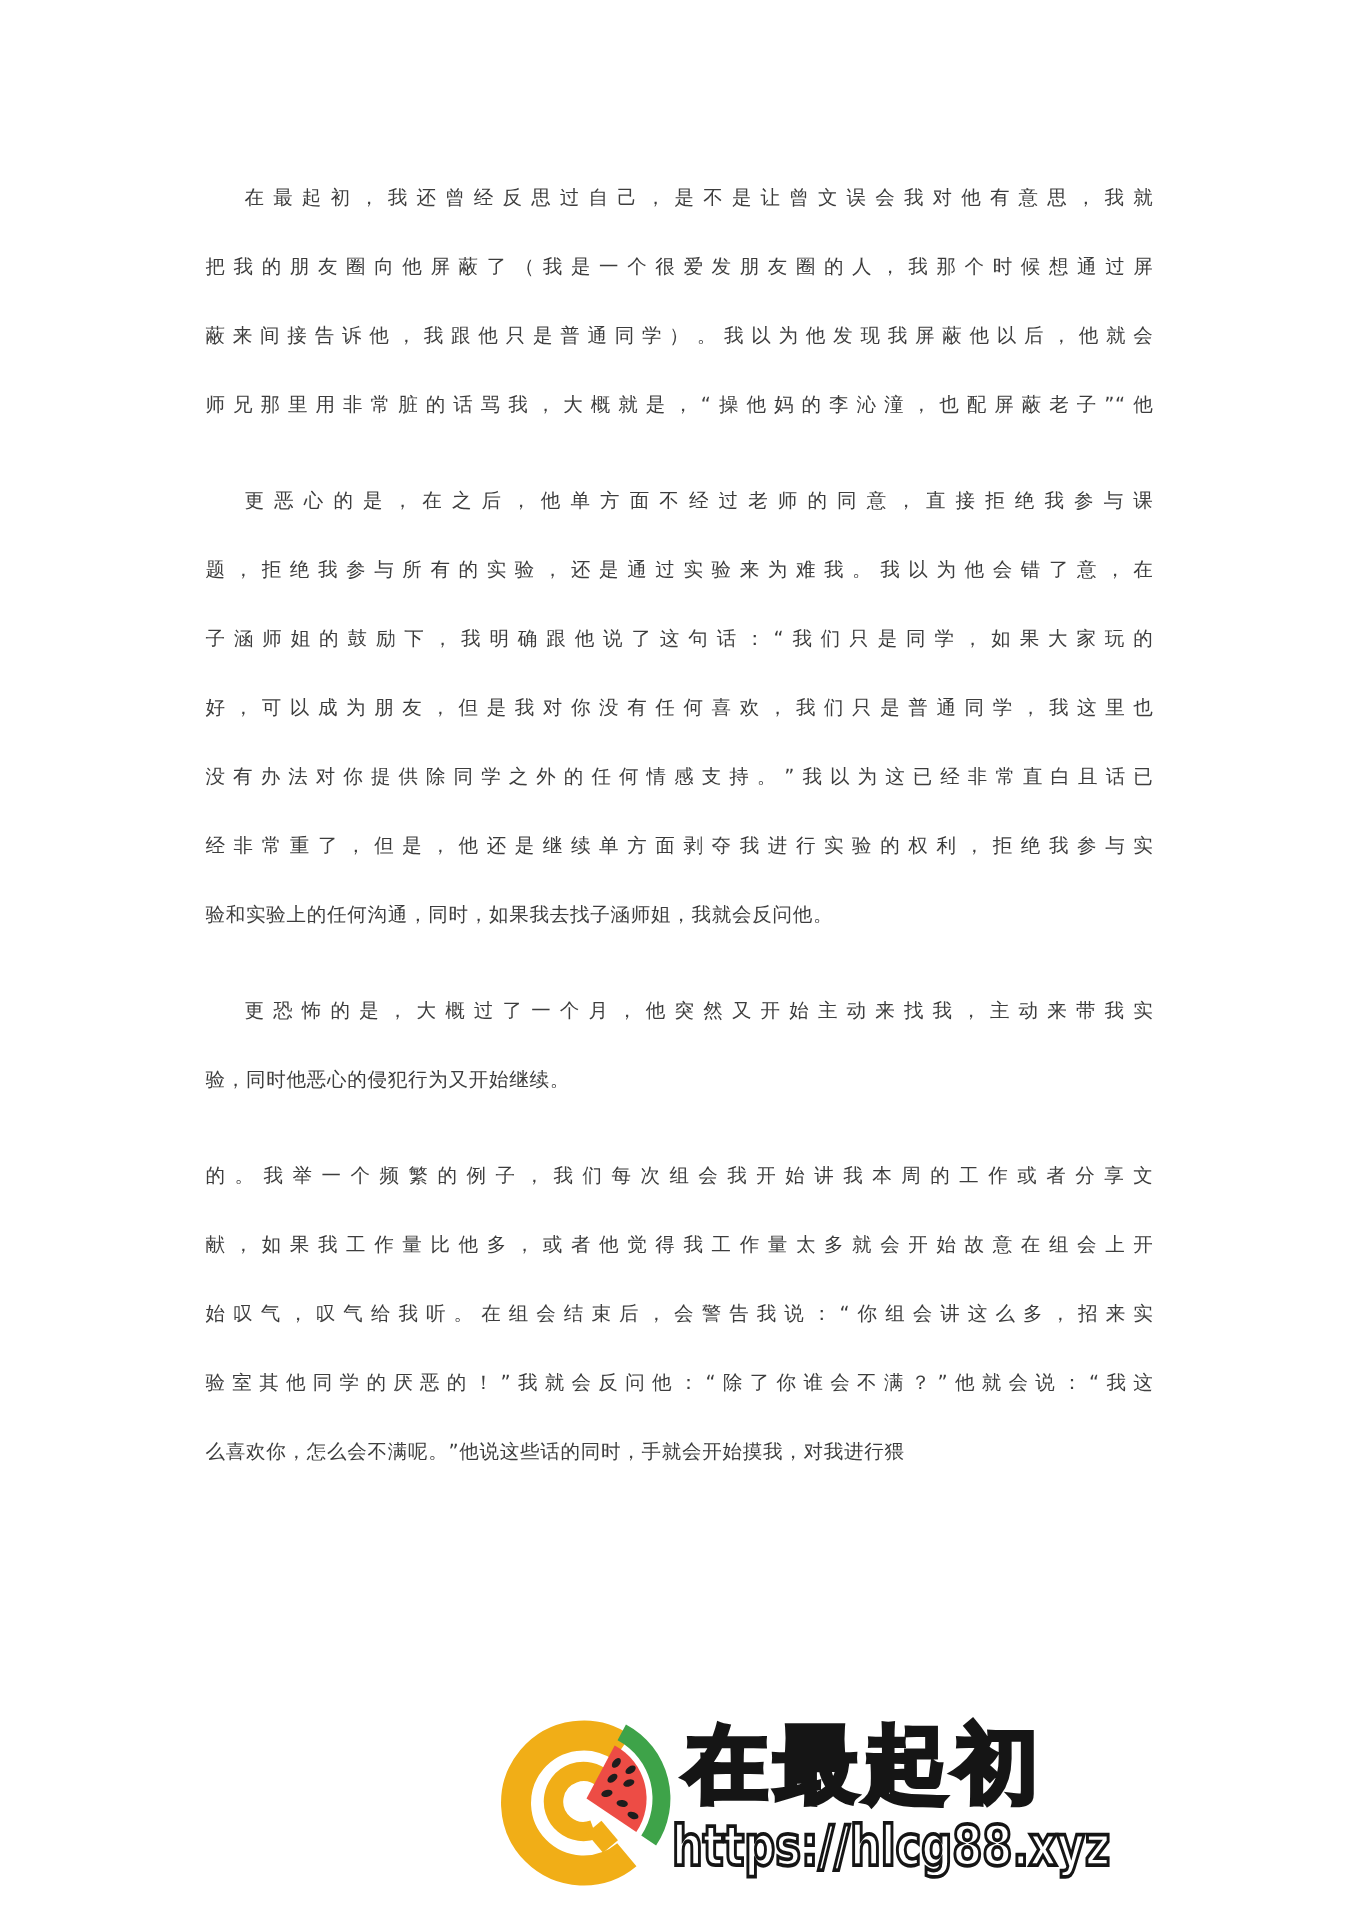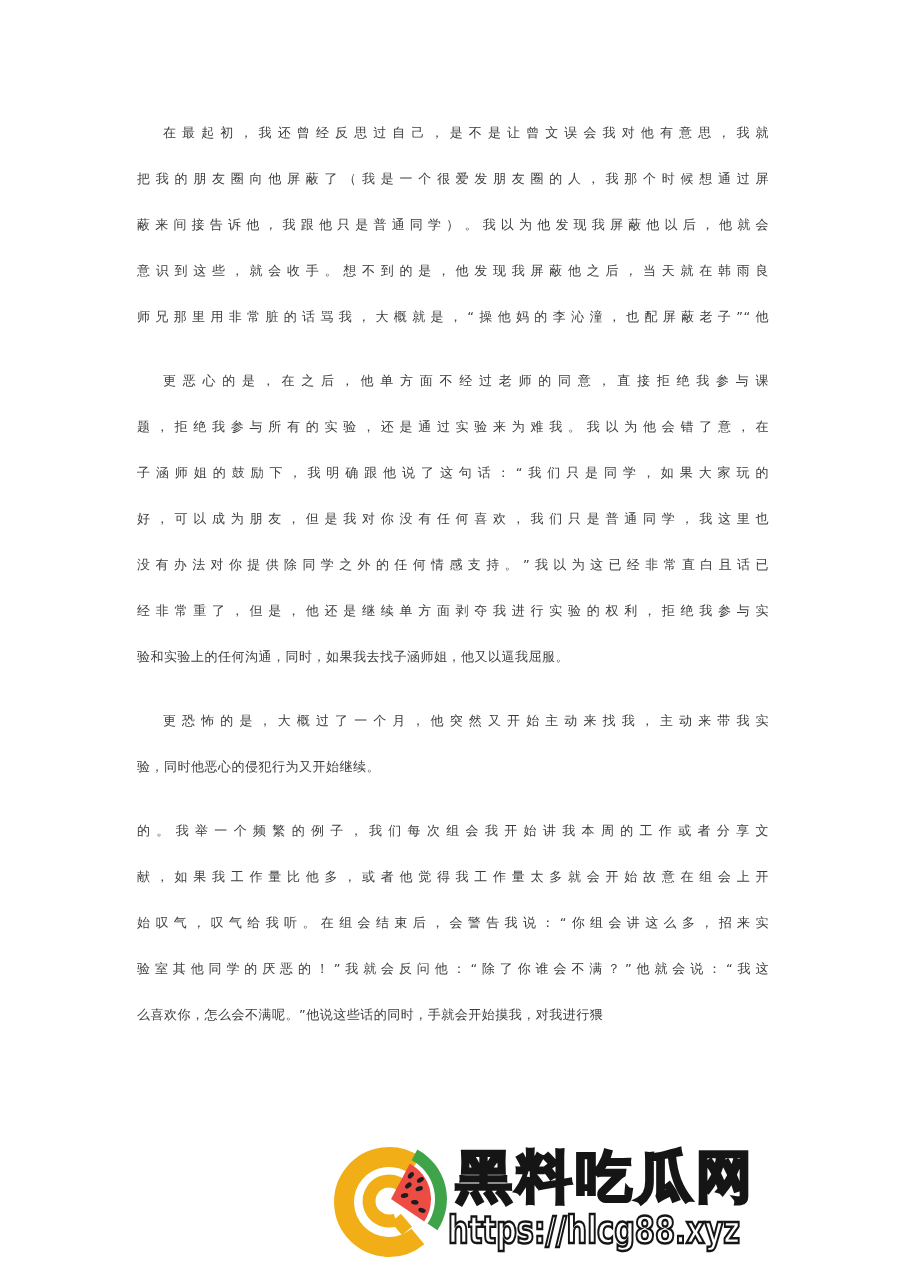--- a/index.html
+++ b/index.html
@@ -75,32 +75,31 @@
 </style>
 </head>
 <body>
 
 <div class="doc">
 
   <div class="para">
     <div class="line first">在最起初，我还曾经反思过自己，是不是让曾文误会我对他有意思，我就</div>
     <div class="line">把我的朋友圈向他屏蔽了（我是一个很爱发朋友圈的人，我那个时候想通过屏</div>
     <div class="line">蔽来间接告诉他，我跟他只是普通同学）。我以为他发现我屏蔽他以后，他就会</div>
-    <div class="line">意识到这些，就会收手。想不到的是，他发现我屏蔽他之后，当天就在韩雨良</div>
     <div class="line">师兄那里用非常脏的话骂我，大概就是，“操他妈的李沁潼，也配屏蔽老子”“他</div>
   </div>
 
   <div class="para">
     <div class="line first">更恶心的是，在之后，他单方面不经过老师的同意，直接拒绝我参与课</div>
     <div class="line">题，拒绝我参与所有的实验，还是通过实验来为难我。我以为他会错了意，在</div>
     <div class="line">子涵师姐的鼓励下，我明确跟他说了这句话：“我们只是同学，如果大家玩的</div>
     <div class="line">好，可以成为朋友，但是我对你没有任何喜欢，我们只是普通同学，我这里也</div>
     <div class="line">没有办法对你提供除同学之外的任何情感支持。”我以为这已经非常直白且话已</div>
     <div class="line">经非常重了，但是，他还是继续单方面剥夺我进行实验的权利，拒绝我参与实</div>
-    <div class="line end">验和实验上的任何沟通，同时，如果我去找子涵师姐，他又以逼我屈服。</div>
+    <div class="line end">验和实验上的任何沟通，同时，如果我去找子涵师姐，我就会反问他。</div>
   </div>
 
   <div class="para">
     <div class="line first">更恐怖的是，大概过了一个月，他突然又开始主动来找我，主动来带我实</div>
     <div class="line end">验，同时他恶心的侵犯行为又开始继续。</div>
   </div>
 
   <div class="para">
     <div class="line">的。我举一个频繁的例子，我们每次组会我开始讲我本周的工作或者分享文</div>
     <div class="line">献，如果我工作量比他多，或者他觉得我工作量太多就会开始故意在组会上开</div>
@@ -127,15 +126,15 @@
     <ellipse cx="404.6" cy="1195.6" rx="2.3" ry="3.8" transform="rotate(76 404.6 1195.6)"></ellipse>
     <ellipse cx="408.3" cy="1185.5" rx="2.3" ry="3.8" transform="rotate(52 408.3 1185.5)"></ellipse>
     <ellipse cx="414.8" cy="1202.3" rx="2.3" ry="3.8" transform="rotate(98 414.8 1202.3)"></ellipse>
     <ellipse cx="419.2" cy="1188.7" rx="2.3" ry="3.8" transform="rotate(70 419.2 1188.7)"></ellipse>
     <ellipse cx="410.9" cy="1175.3" rx="2.3" ry="3.8" transform="rotate(40 410.9 1175.3)"></ellipse>
     <ellipse cx="422.0" cy="1210.3" rx="2.3" ry="3.8" transform="rotate(110 422.0 1210.3)"></ellipse>
     <ellipse cx="420.4" cy="1179.9" rx="2.3" ry="3.8" transform="rotate(57 420.4 1179.9)"></ellipse>
   </g>
 </svg>
 
-<div class="wm-title">黑料吃瓜网</div>
+<div class="wm-title">在最起初</div>
 
 <div class="wm-url">https://hlcg88.xyz</div>
 
 </body></html>

